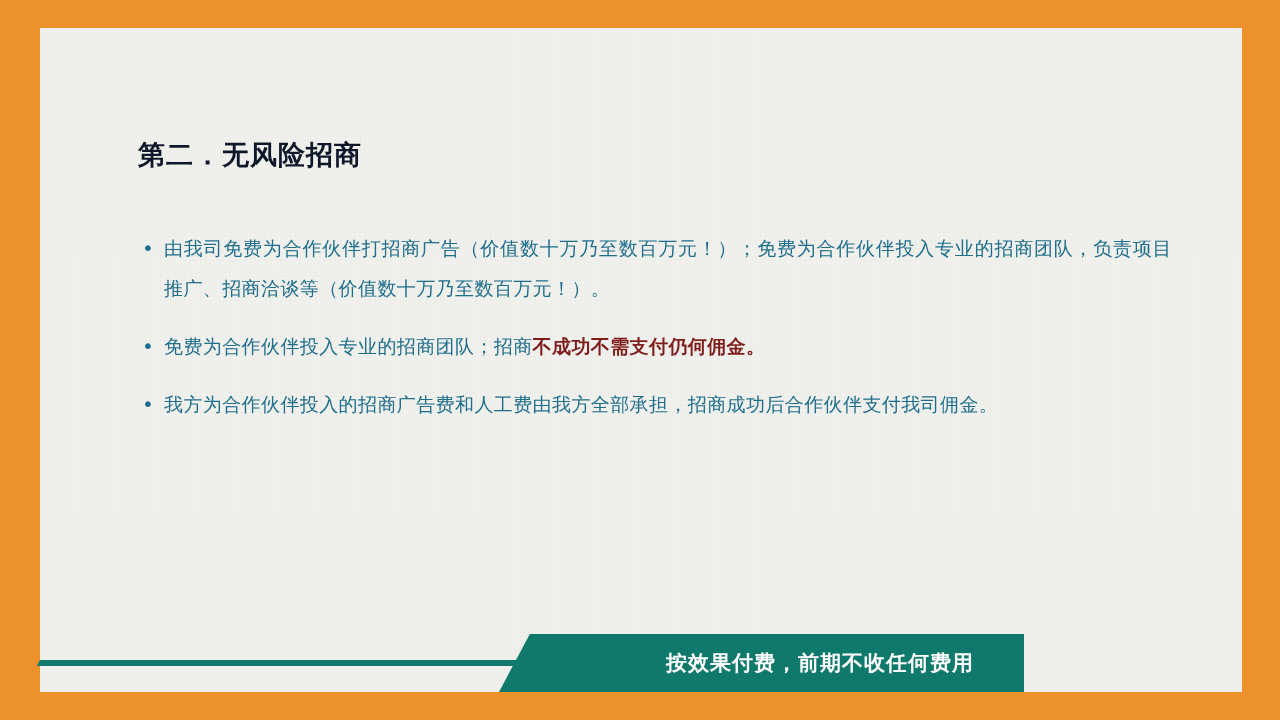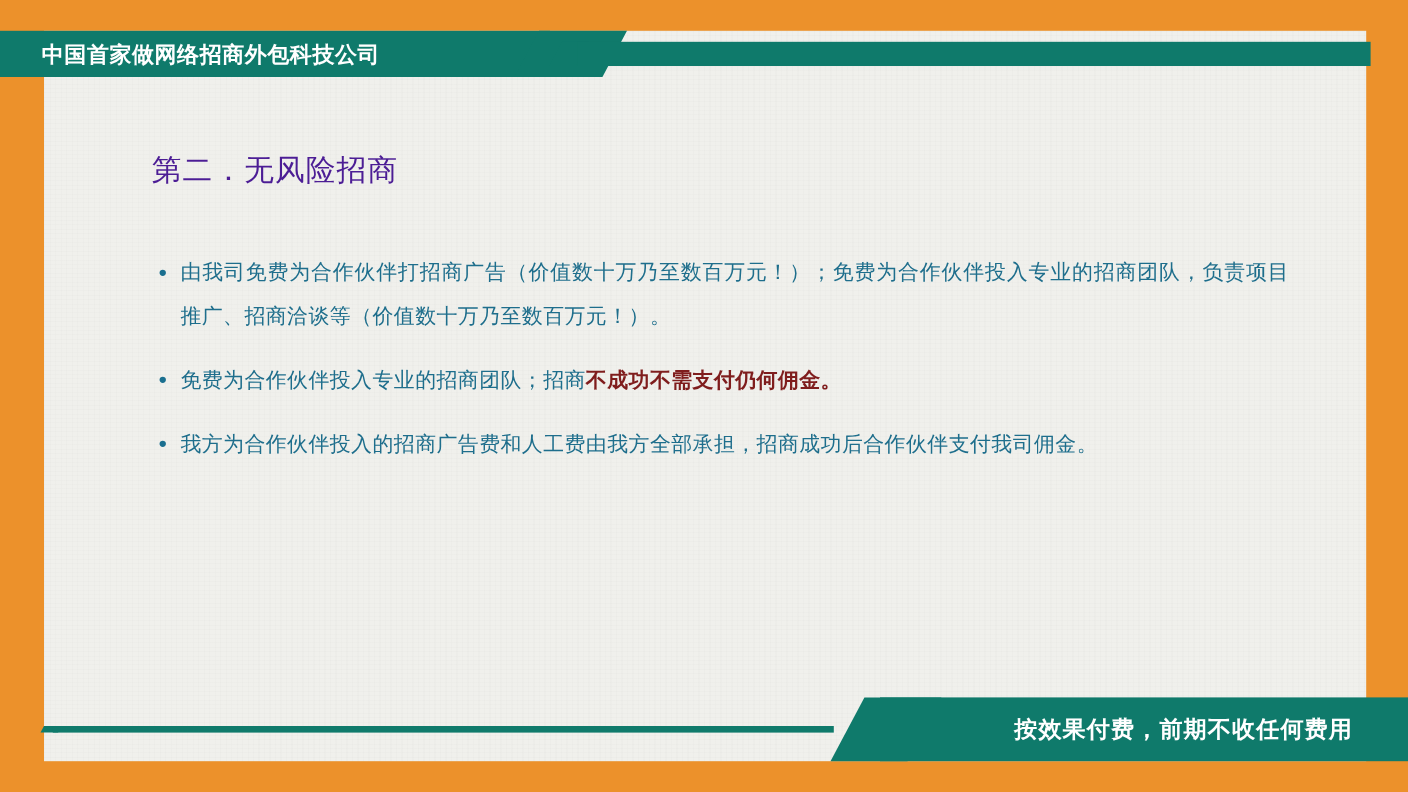--- a/index.html
+++ b/index.html
@@ -86,22 +86,22 @@
     letter-spacing: 0.5px;
     white-space: nowrap;
   }
 
   
   .slide-title {
     position: absolute;
     left: 138px;
     top: 137px;
     font-size: 27px;
-    font-weight: normal;
-    color: #4c1d95;
+    font-weight: bold;
+    color: #0f172a;
     letter-spacing: 1px;
     white-space: nowrap;
   }
 
   .bullets {
     position: absolute;
     left: 142px;
     top: 228px;
     width: 1030px;
   }
@@ -129,21 +129,21 @@
   .bullet-text .em {
     font-weight: bold;
     color: #7f1d1d;
   }
 
   
   .footer-band {
     position: absolute;
     left: 0;
     bottom: 28px;
-    width: 1280px;
+    width: 1024px;
     height: 58px;
   }
   .footer-band .f-main {
     position: absolute;
     right: 0;
     top: 0;
     width: 480px;
     height: 58px;
     background: #0F7A6B;
   }
@@ -188,27 +188,20 @@
     white-space: nowrap;
   }
 </style>
 </head>
 <body>
 
 <div class="slide">
 
   <div class="panel"></div>
 
-  <div class="header-band">
-    <div class="bar-main"></div>
-    <div class="bar-slant"></div>
-    <div class="bar-thin-tip"></div>
-    <div class="bar-thin"></div>
-    <div class="header-title">中国首家做网络招商外包科技公司</div>
-  </div>
 
   <div class="slide-title">第二．无风险招商</div>
 
   <div class="bullets">
 
     <div class="bullet-row">
       <span class="bullet-dot">•</span>
       <span class="bullet-text">
         <span>由我司免费为合作伙伴打招商广告（价值数十万乃至数百万元！）；免费为合作伙伴投入专业的招商团队，负责项目推广、招商洽谈等（价值数十万乃至数百万元！）。</span><span class="em"></span><span></span>
       </span>

